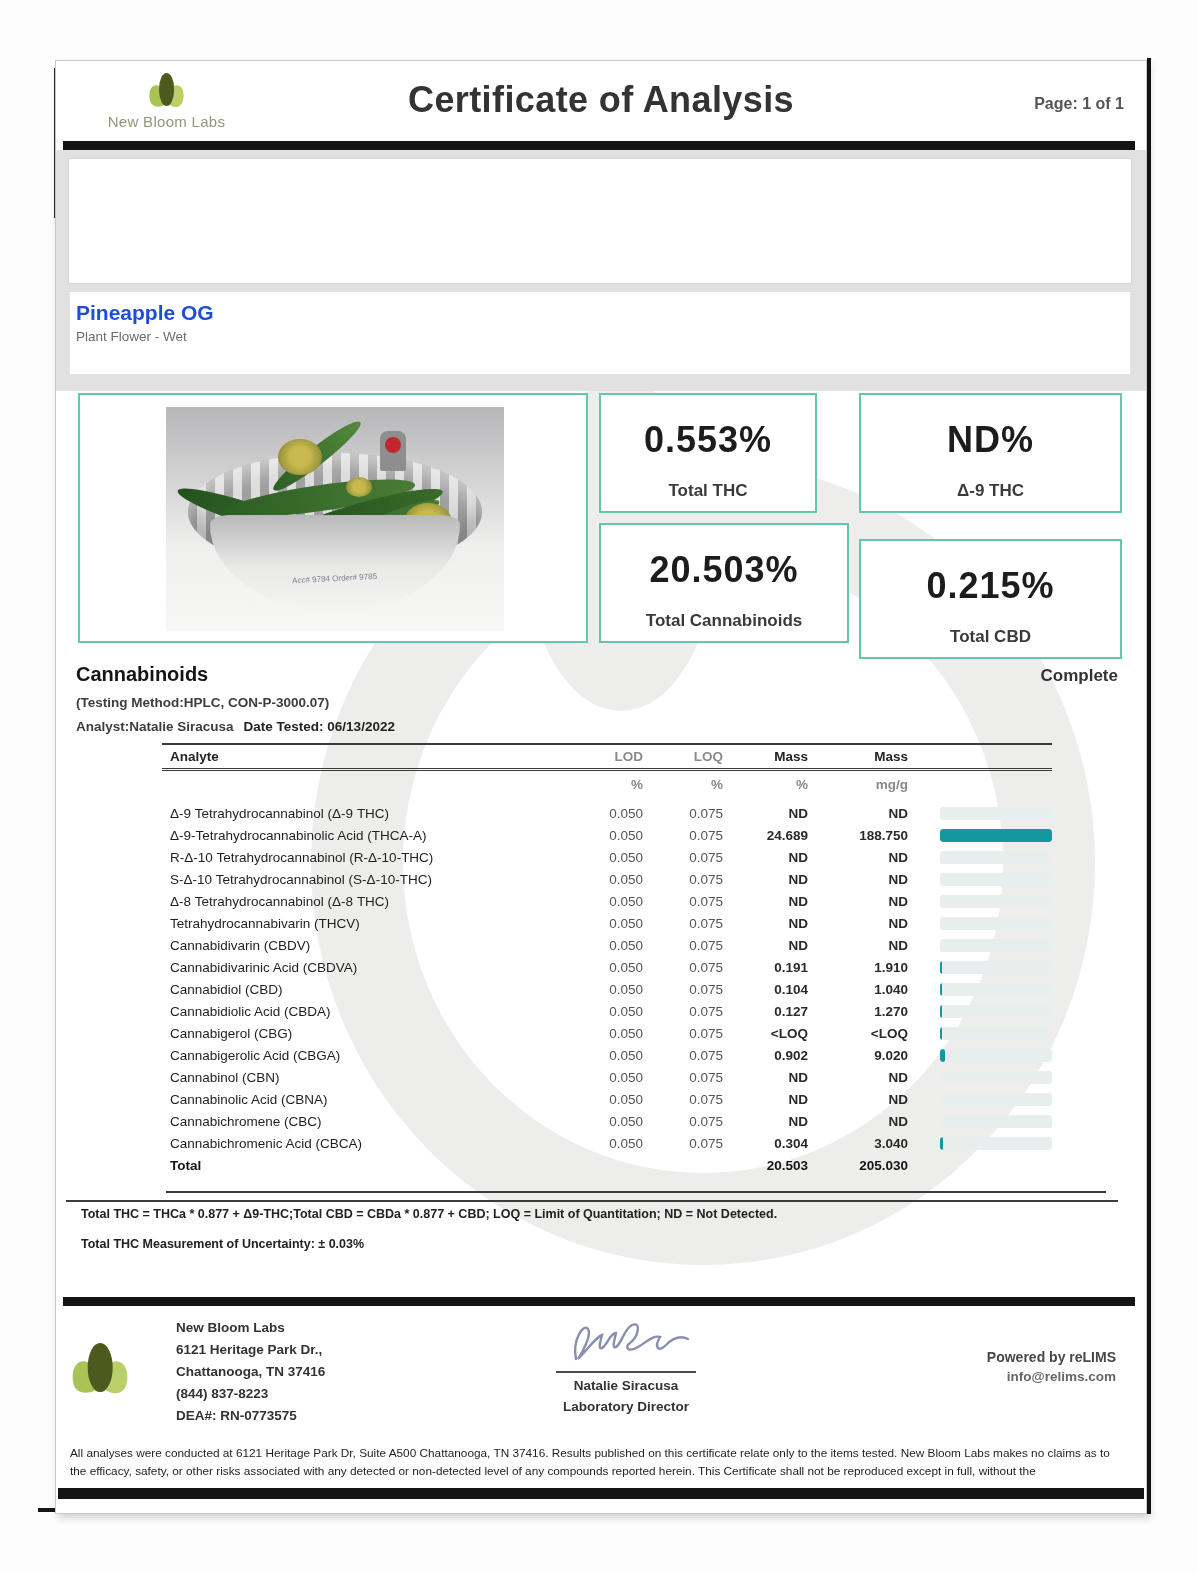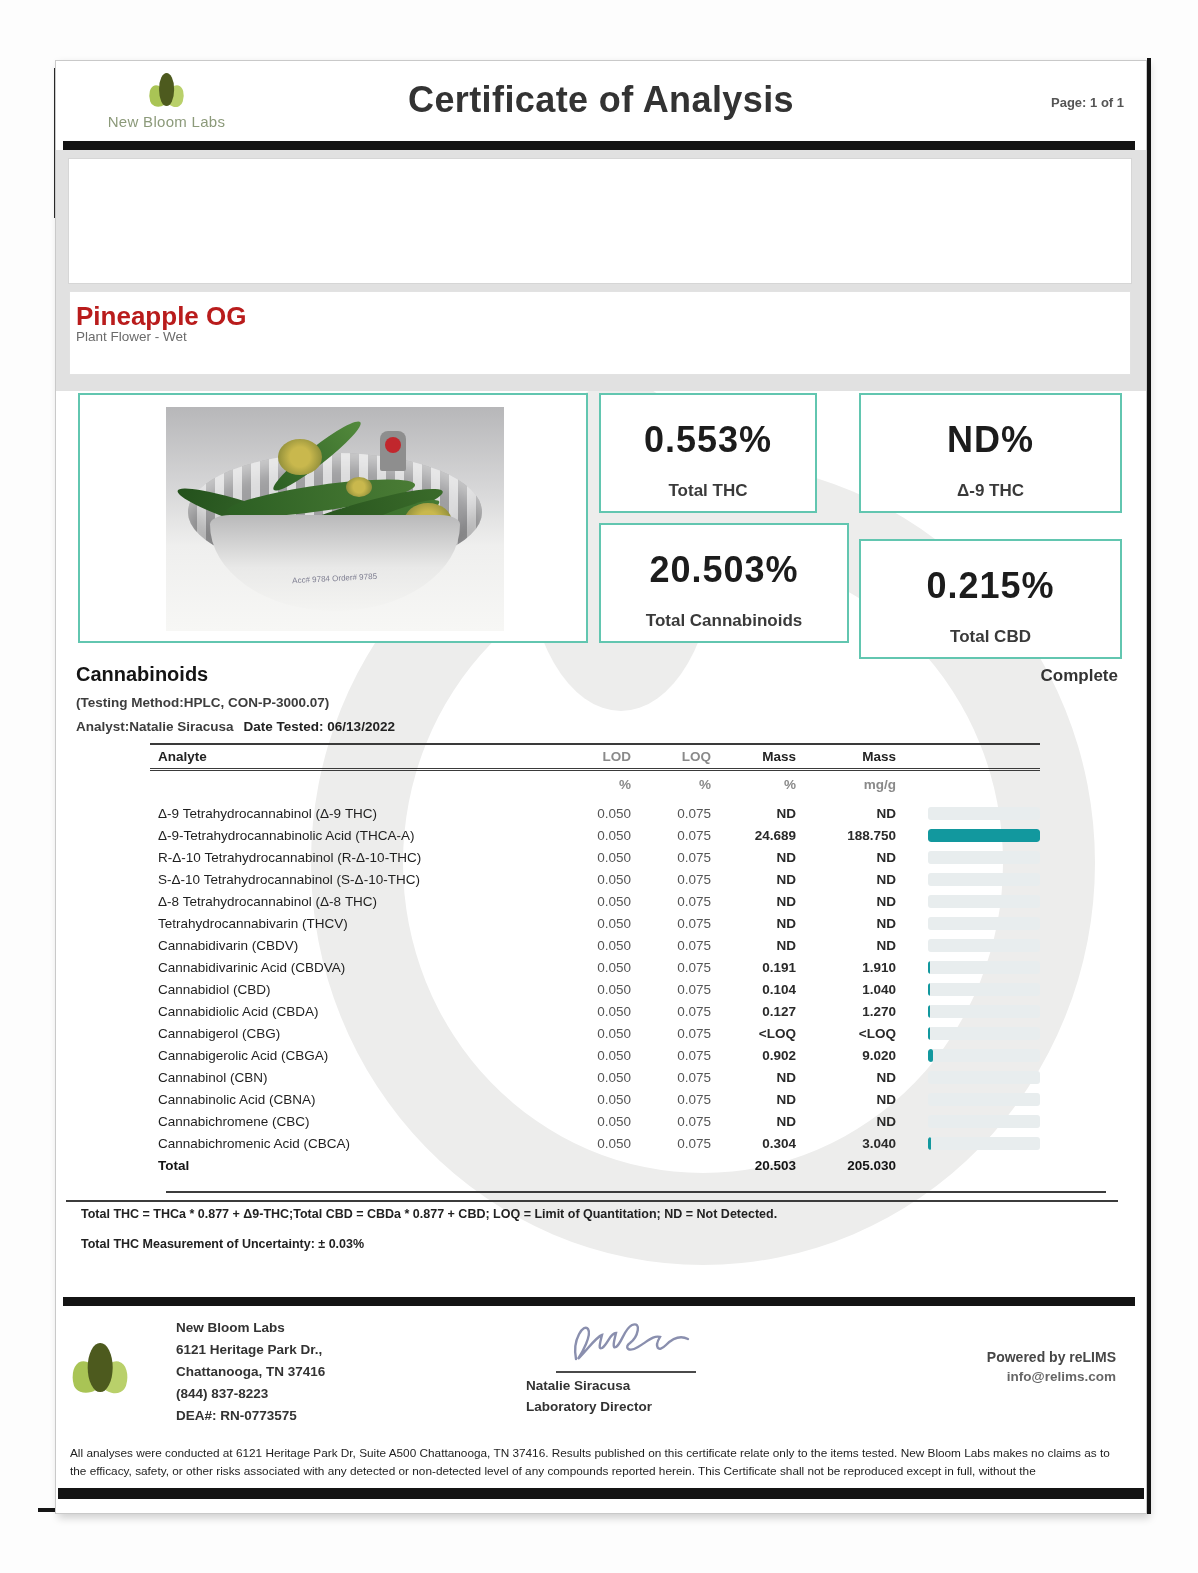--- a/index.html
+++ b/index.html
@@ -26,29 +26,29 @@
   .bloom .petal-l,.bloom .petal-r{position:absolute;bottom:0;width:48%;height:64%;border-radius:50% 50% 45% 55%/65% 65% 35% 35%;}
   .bloom .petal-l{left:0;background:#a9c455;transform:rotate(-16deg);}
   .bloom .petal-r{right:0;background:#b9d06a;transform:rotate(16deg);}
   .bloom .core{position:absolute;left:50%;transform:translateX(-50%);bottom:2%;width:44%;height:98%;
                background:#4d5a1e;border-radius:50%;}
   #hdr-logo{position:absolute;left:18px;top:12px;width:185px;text-align:center;}
   #hdr-logo .bloom{width:36px;height:34px;}
   #hdr-brand{margin-top:2px;font-size:15px;color:#8c9a7a;letter-spacing:.3px;}
   #hdr-title{position:absolute;left:0;right:0;top:18px;text-align:center;font-size:36px;font-weight:600;
              color:#333;letter-spacing:.4px;}
-  #hdr-page{position:absolute;right:22px;top:34px;font-size:13px;font-weight:700;color:#555;}
+  #hdr-page{position:absolute;right:22px;top:34px;font-size:16px;font-weight:700;color:#555;}
 
   .black-bar{position:absolute;left:7px;width:1072px;height:9px;background:#141414;}
 
   
   .gray-band{position:absolute;left:0;width:1090px;background:#e1e1e1;}
   .white-box{position:absolute;background:#fff;border:1px solid #d6d6d6;}
 
-  #product-name{position:absolute;left:20px;top:240px;font-size:26px;font-weight:800;color:#b91c1c;}
+  #product-name{position:absolute;left:20px;top:240px;font-size:21px;font-weight:800;color:#1d4ed8;}
   #product-type{position:absolute;left:20px;top:268px;font-size:13.5px;color:#6b6b6b;}
 
   
   .teal-box{position:absolute;background:#fff;border:2px solid #62c6b0;box-sizing:border-box;}
   #photo-box{left:22px;top:332px;width:510px;height:250px;}
   .statbox{text-align:center;}
   .stat-value{margin-top:24px;font-size:36px;font-weight:700;color:#1c1c1c;letter-spacing:1px;}
   .stat-label{margin-top:20px;font-size:17px;font-weight:600;color:#3a3a3a;}
 
   
@@ -67,21 +67,21 @@
   .tag{position:absolute;left:214px;top:24px;width:26px;height:40px;background:#8e8e8e;border-radius:8px 8px 2px 2px;}
   .reddot{position:absolute;left:5px;top:6px;width:16px;height:16px;background:#c1272d;border-radius:50%;}
 
   
   #sec-title{position:absolute;left:20px;top:602px;font-size:20px;font-weight:800;color:#141414;}
   #sec-status{position:absolute;right:28px;top:605px;font-size:17px;font-weight:600;color:#333;}
   #sec-method{position:absolute;left:20px;top:634px;font-size:13.5px;font-weight:600;color:#3d3d3d;}
   #sec-analyst{position:absolute;left:20px;top:658px;font-size:13.5px;font-weight:600;color:#3d3d3d;}
   #sec-analyst .date{font-weight:800;color:#222;margin-left:10px;}
 
-  #coa-table{position:absolute;left:94px;top:682px;width:890px;border-collapse:collapse;table-layout:fixed;
+  #coa-table{position:absolute;left:106px;top:682px;width:890px;border-collapse:collapse;table-layout:fixed;
              font-size:13.5px;color:#222;}
   #coa-table col.c0{width:400px}#coa-table col.c1{width:85px}#coa-table col.c2{width:80px}
   #coa-table col.c3{width:85px}#coa-table col.c4{width:100px}#coa-table col.c5{width:140px}
   #coa-table thead tr.hdr{border-top:2px solid #3a3a3a;border-bottom:3px double #3a3a3a;}
   #coa-table th{font-weight:700;color:#222;padding:4px 2px;}
   #coa-table th.num,#coa-table td.num,#coa-table td.mass{text-align:right;padding-right:4px;}
   #coa-table th.an{text-align:left;padding-left:8px;}
   #coa-table th.dim{color:#8a8a8a;}
   #coa-table tr.units td{color:#8a8a8a;padding:6px 4px 10px 2px;text-align:right;font-weight:600;}
   #coa-table tbody td{height:22px;padding:0 4px 0 2px;}
@@ -93,21 +93,21 @@
   .fill{height:100%;background:var(--accent,#12989e);border-radius:3px;}
   #coa-table tr.totalrow td{font-weight:800;color:#141414;}
 
   .rule-a{position:absolute;left:110px;top:1130px;width:940px;height:2px;background:#3c3c3c;}
   .rule-b{position:absolute;left:10px;top:1139px;width:1052px;height:2px;background:#3c3c3c;}
   .footnote{position:absolute;left:25px;font-size:12.5px;font-weight:600;color:#222;}
 
   
   #ftr-logo{position:absolute;left:16px;top:1282px;width:56px;height:50px;}
   #ftr-addr{position:absolute;left:120px;top:1256px;font-size:13.5px;font-weight:600;color:#333;line-height:22px;}
-  #ftr-sign{position:absolute;left:470px;top:1258px;width:200px;text-align:left;}
+  #ftr-sign{position:absolute;left:470px;top:1258px;width:200px;text-align:center;}
   #ftr-sign .sigline{border-bottom:2px solid #4a4a4a;width:140px;margin:0 auto;padding-bottom:2px;}
   #ftr-sign .name{margin-top:5px;font-size:13.5px;font-weight:700;color:#333;}
   #ftr-sign .role{margin-top:6px;font-size:13.5px;font-weight:600;color:#333;}
   #ftr-right{position:absolute;right:30px;top:1288px;text-align:right;}
   #ftr-right .powered{font-size:14px;font-weight:700;color:#474747;}
   #ftr-right .email{margin-top:4px;font-size:13.5px;font-weight:600;color:#666;}
 
   #disclaimer{position:absolute;left:14px;top:1384px;width:1058px;font-size:11.8px;font-weight:500;
               color:#1e1e1e;line-height:1.5;}
   #bottom-bar{position:absolute;left:2px;top:1427px;width:1086px;height:11px;background:#141414;}

